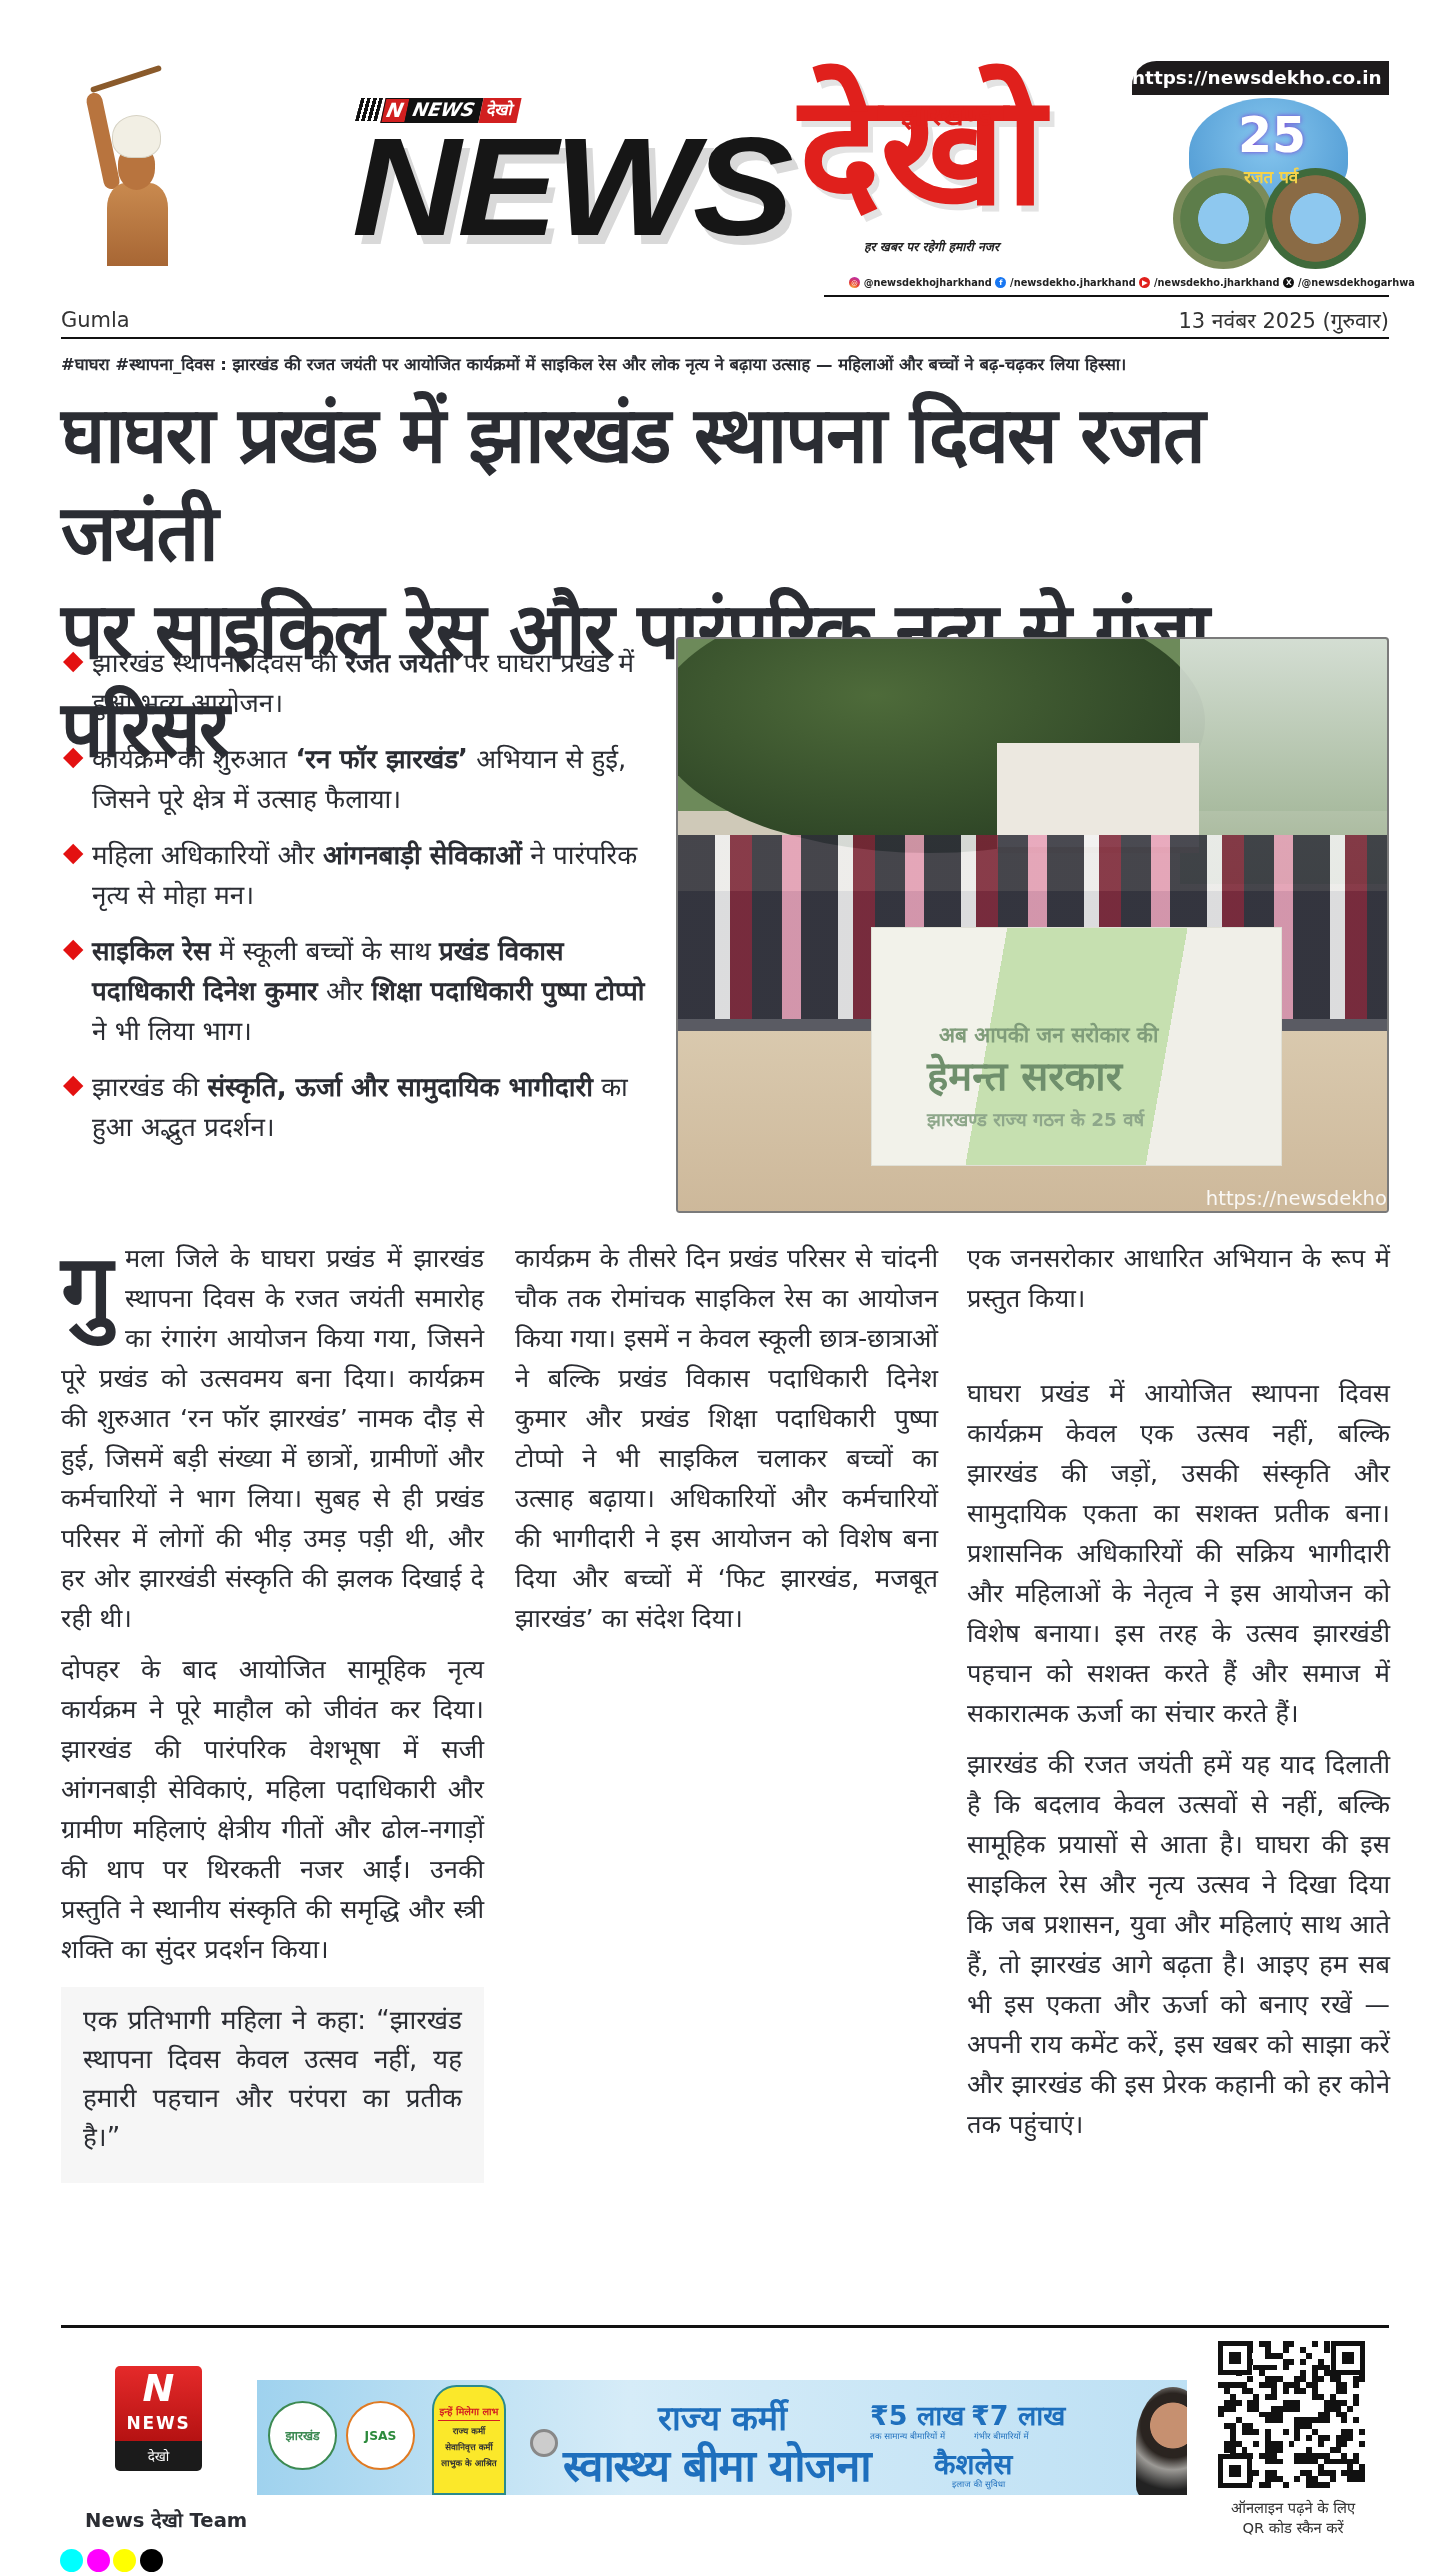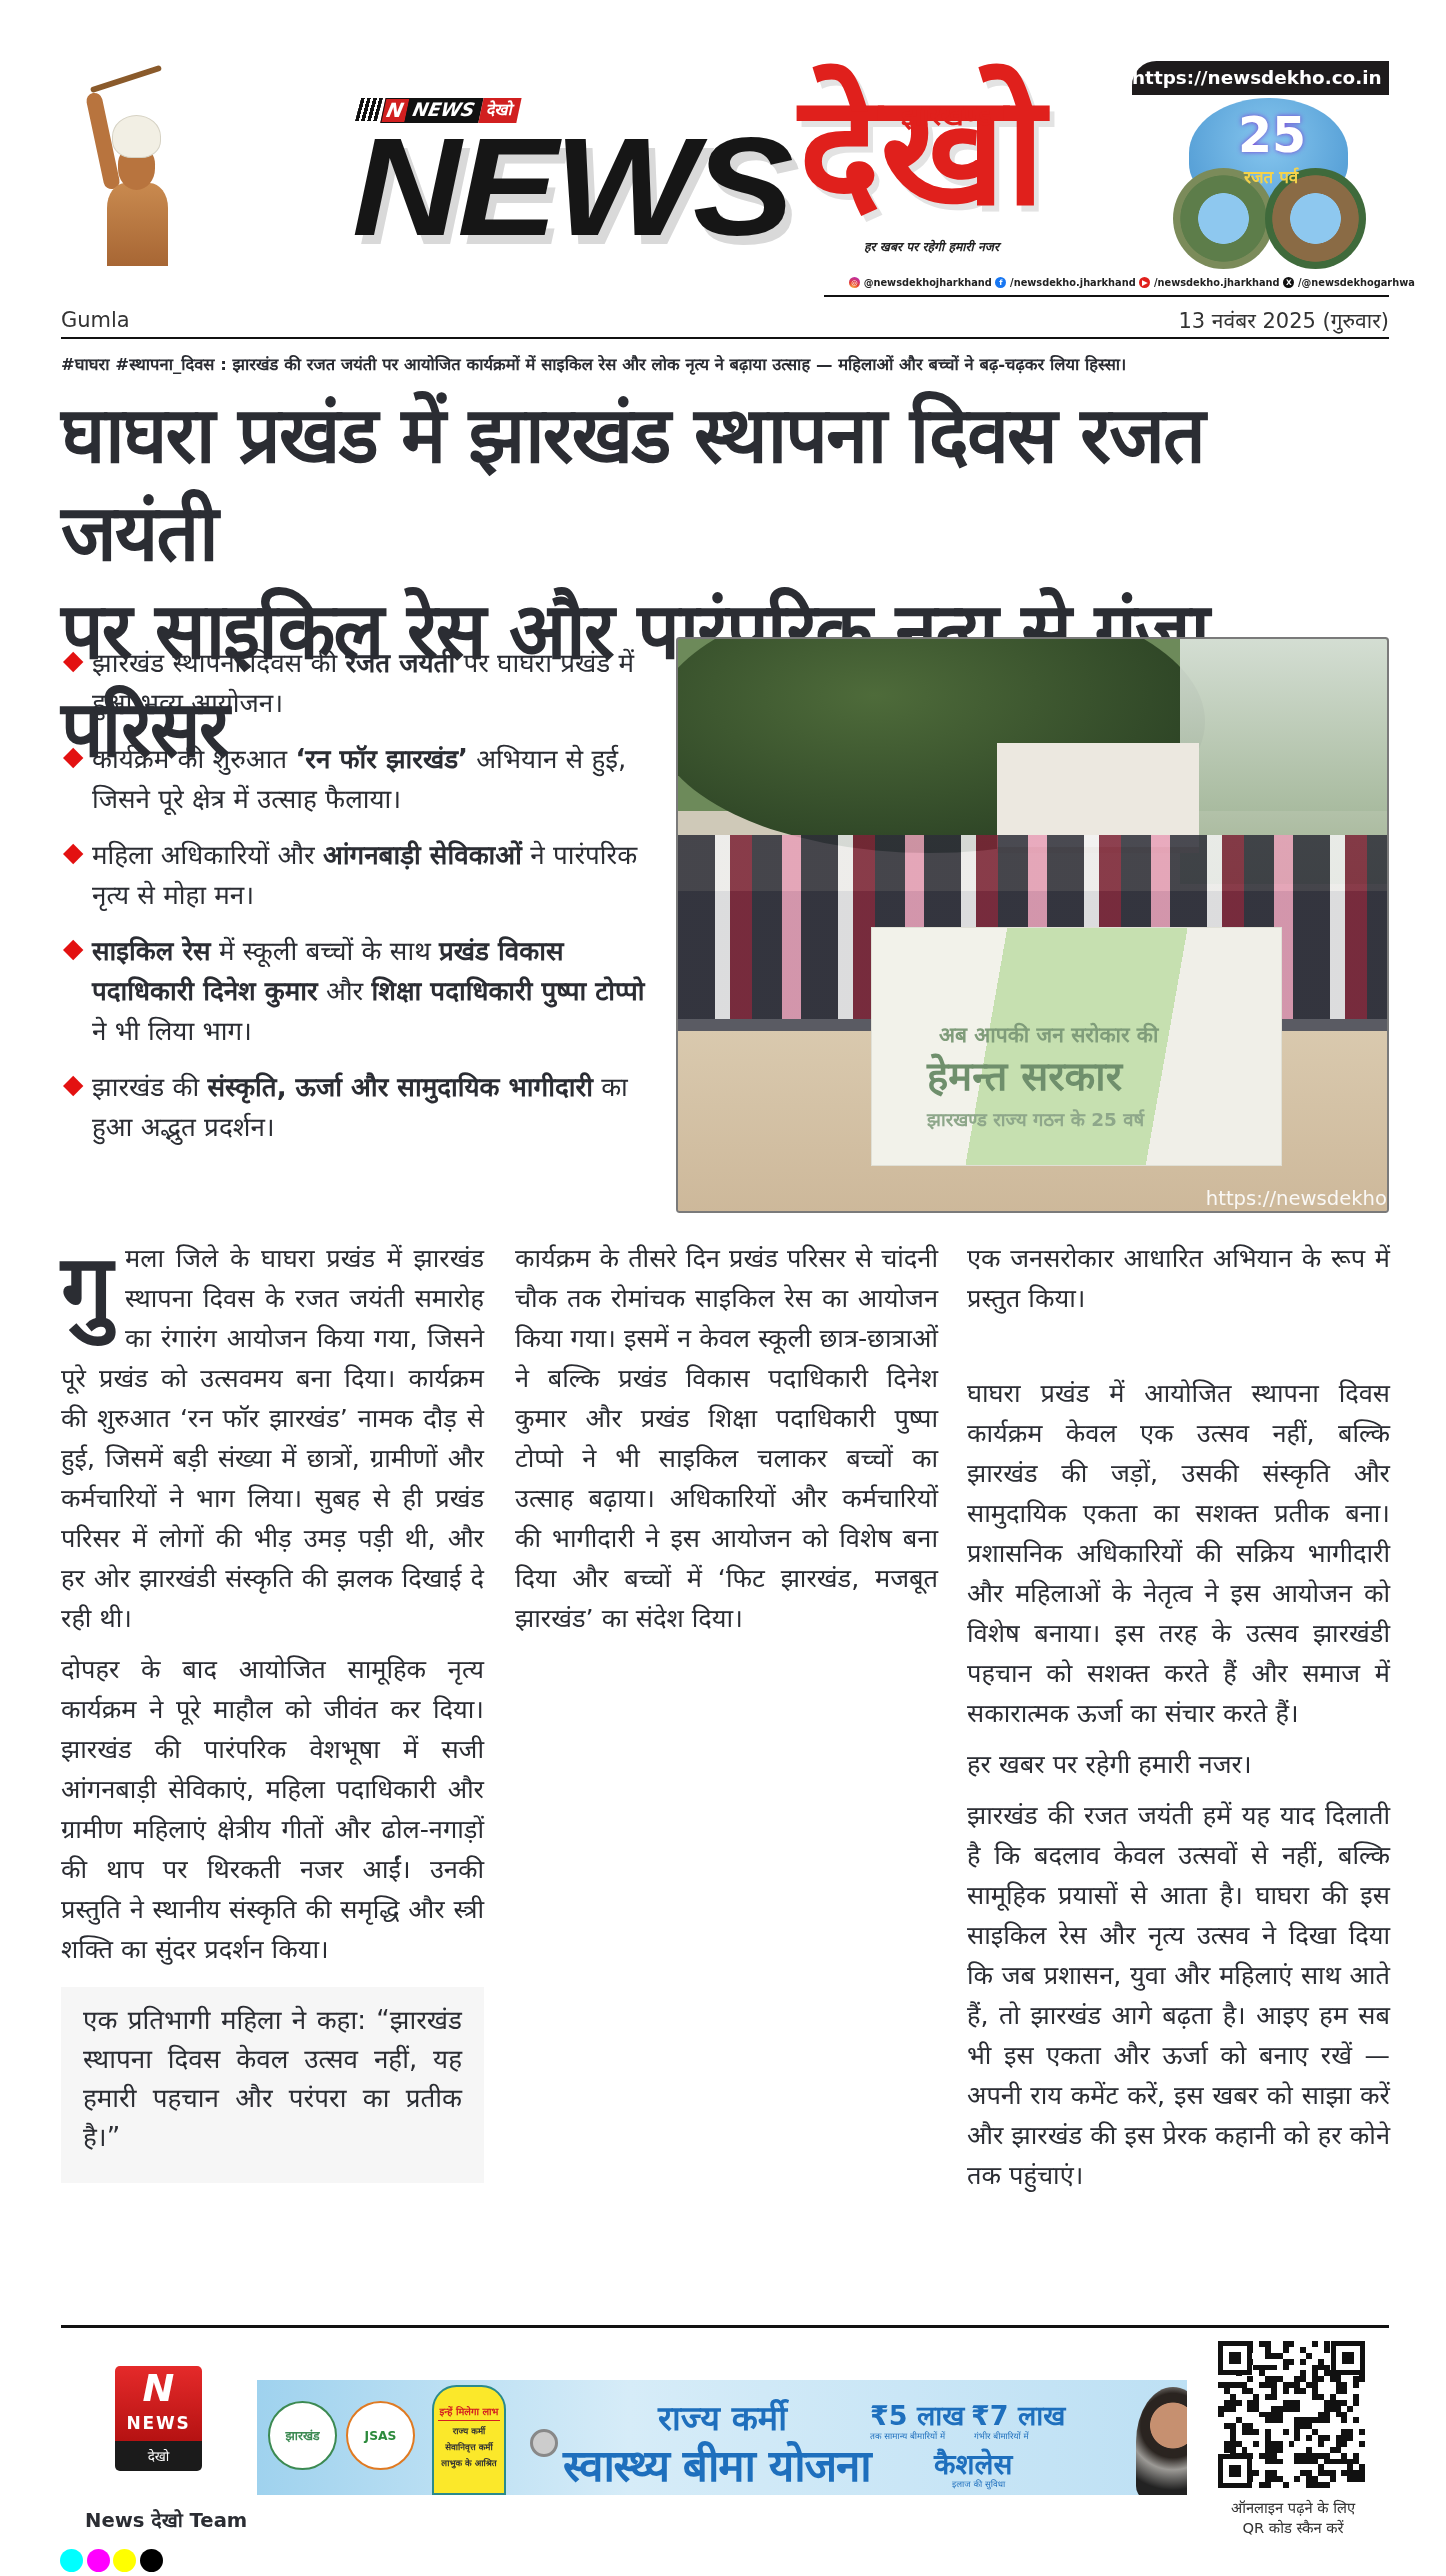--- a/index.html
+++ b/index.html
@@ -205,21 +205,20 @@
   <blockquote class="quote-box">एक प्रतिभागी महिला ने कहा: “झारखंड स्थापना दिवस केवल उत्सव नहीं, यह हमारी पहचान और परंपरा का प्रतीक है।”</blockquote>
 </div>
 
 <div class="col col2">
   <p>कार्यक्रम के तीसरे दिन प्रखंड परिसर से चांदनी चौक तक रोमांचक साइकिल रेस का आयोजन किया गया। इसमें न केवल स्कूली छात्र-छात्राओं ने बल्कि प्रखंड विकास पदाधिकारी दिनेश कुमार और प्रखंड शिक्षा पदाधिकारी पुष्पा टोप्पो ने भी साइकिल चलाकर बच्चों का उत्साह बढ़ाया। अधिकारियों और कर्मचारियों की भागीदारी ने इस आयोजन को विशेष बना दिया और बच्चों में ‘फिट झारखंड, मजबूत झारखंड’ का संदेश दिया।</p>
 </div>
 
 <div class="col col3">
   <p>एक जनसरोकार आधारित अभियान के रूप में प्रस्तुत किया।</p>
   <p class="gap-para">घाघरा प्रखंड में आयोजित स्थापना दिवस कार्यक्रम केवल एक उत्सव नहीं, बल्कि झारखंड की जड़ों, उसकी संस्कृति और सामुदायिक एकता का सशक्त प्रतीक बना। प्रशासनिक अधिकारियों की सक्रिय भागीदारी और महिलाओं के नेतृत्व ने इस आयोजन को विशेष बनाया। इस तरह के उत्सव झारखंडी पहचान को सशक्त करते हैं और समाज में सकारात्मक ऊर्जा का संचार करते हैं।</p>
-  <p>हर खबर पर रहेगी हमारी नजर।</p>
   <p>झारखंड की रजत जयंती हमें यह याद दिलाती है कि बदलाव केवल उत्सवों से नहीं, बल्कि सामूहिक प्रयासों से आता है। घाघरा की इस साइकिल रेस और नृत्य उत्सव ने दिखा दिया कि जब प्रशासन, युवा और महिलाएं साथ आते हैं, तो झारखंड आगे बढ़ता है। आइए हम सब भी इस एकता और ऊर्जा को बनाए रखें — अपनी राय कमेंट करें, इस खबर को साझा करें और झारखंड की इस प्रेरक कहानी को हर कोने तक पहुंचाएं।</p>
 </div>
 
 <div class="footer-rule"></div>
 
 <div class="footer-logo">
   <div class="top">
     <div class="n">N</div>
     <div class="word">NEWS</div>
   </div>

